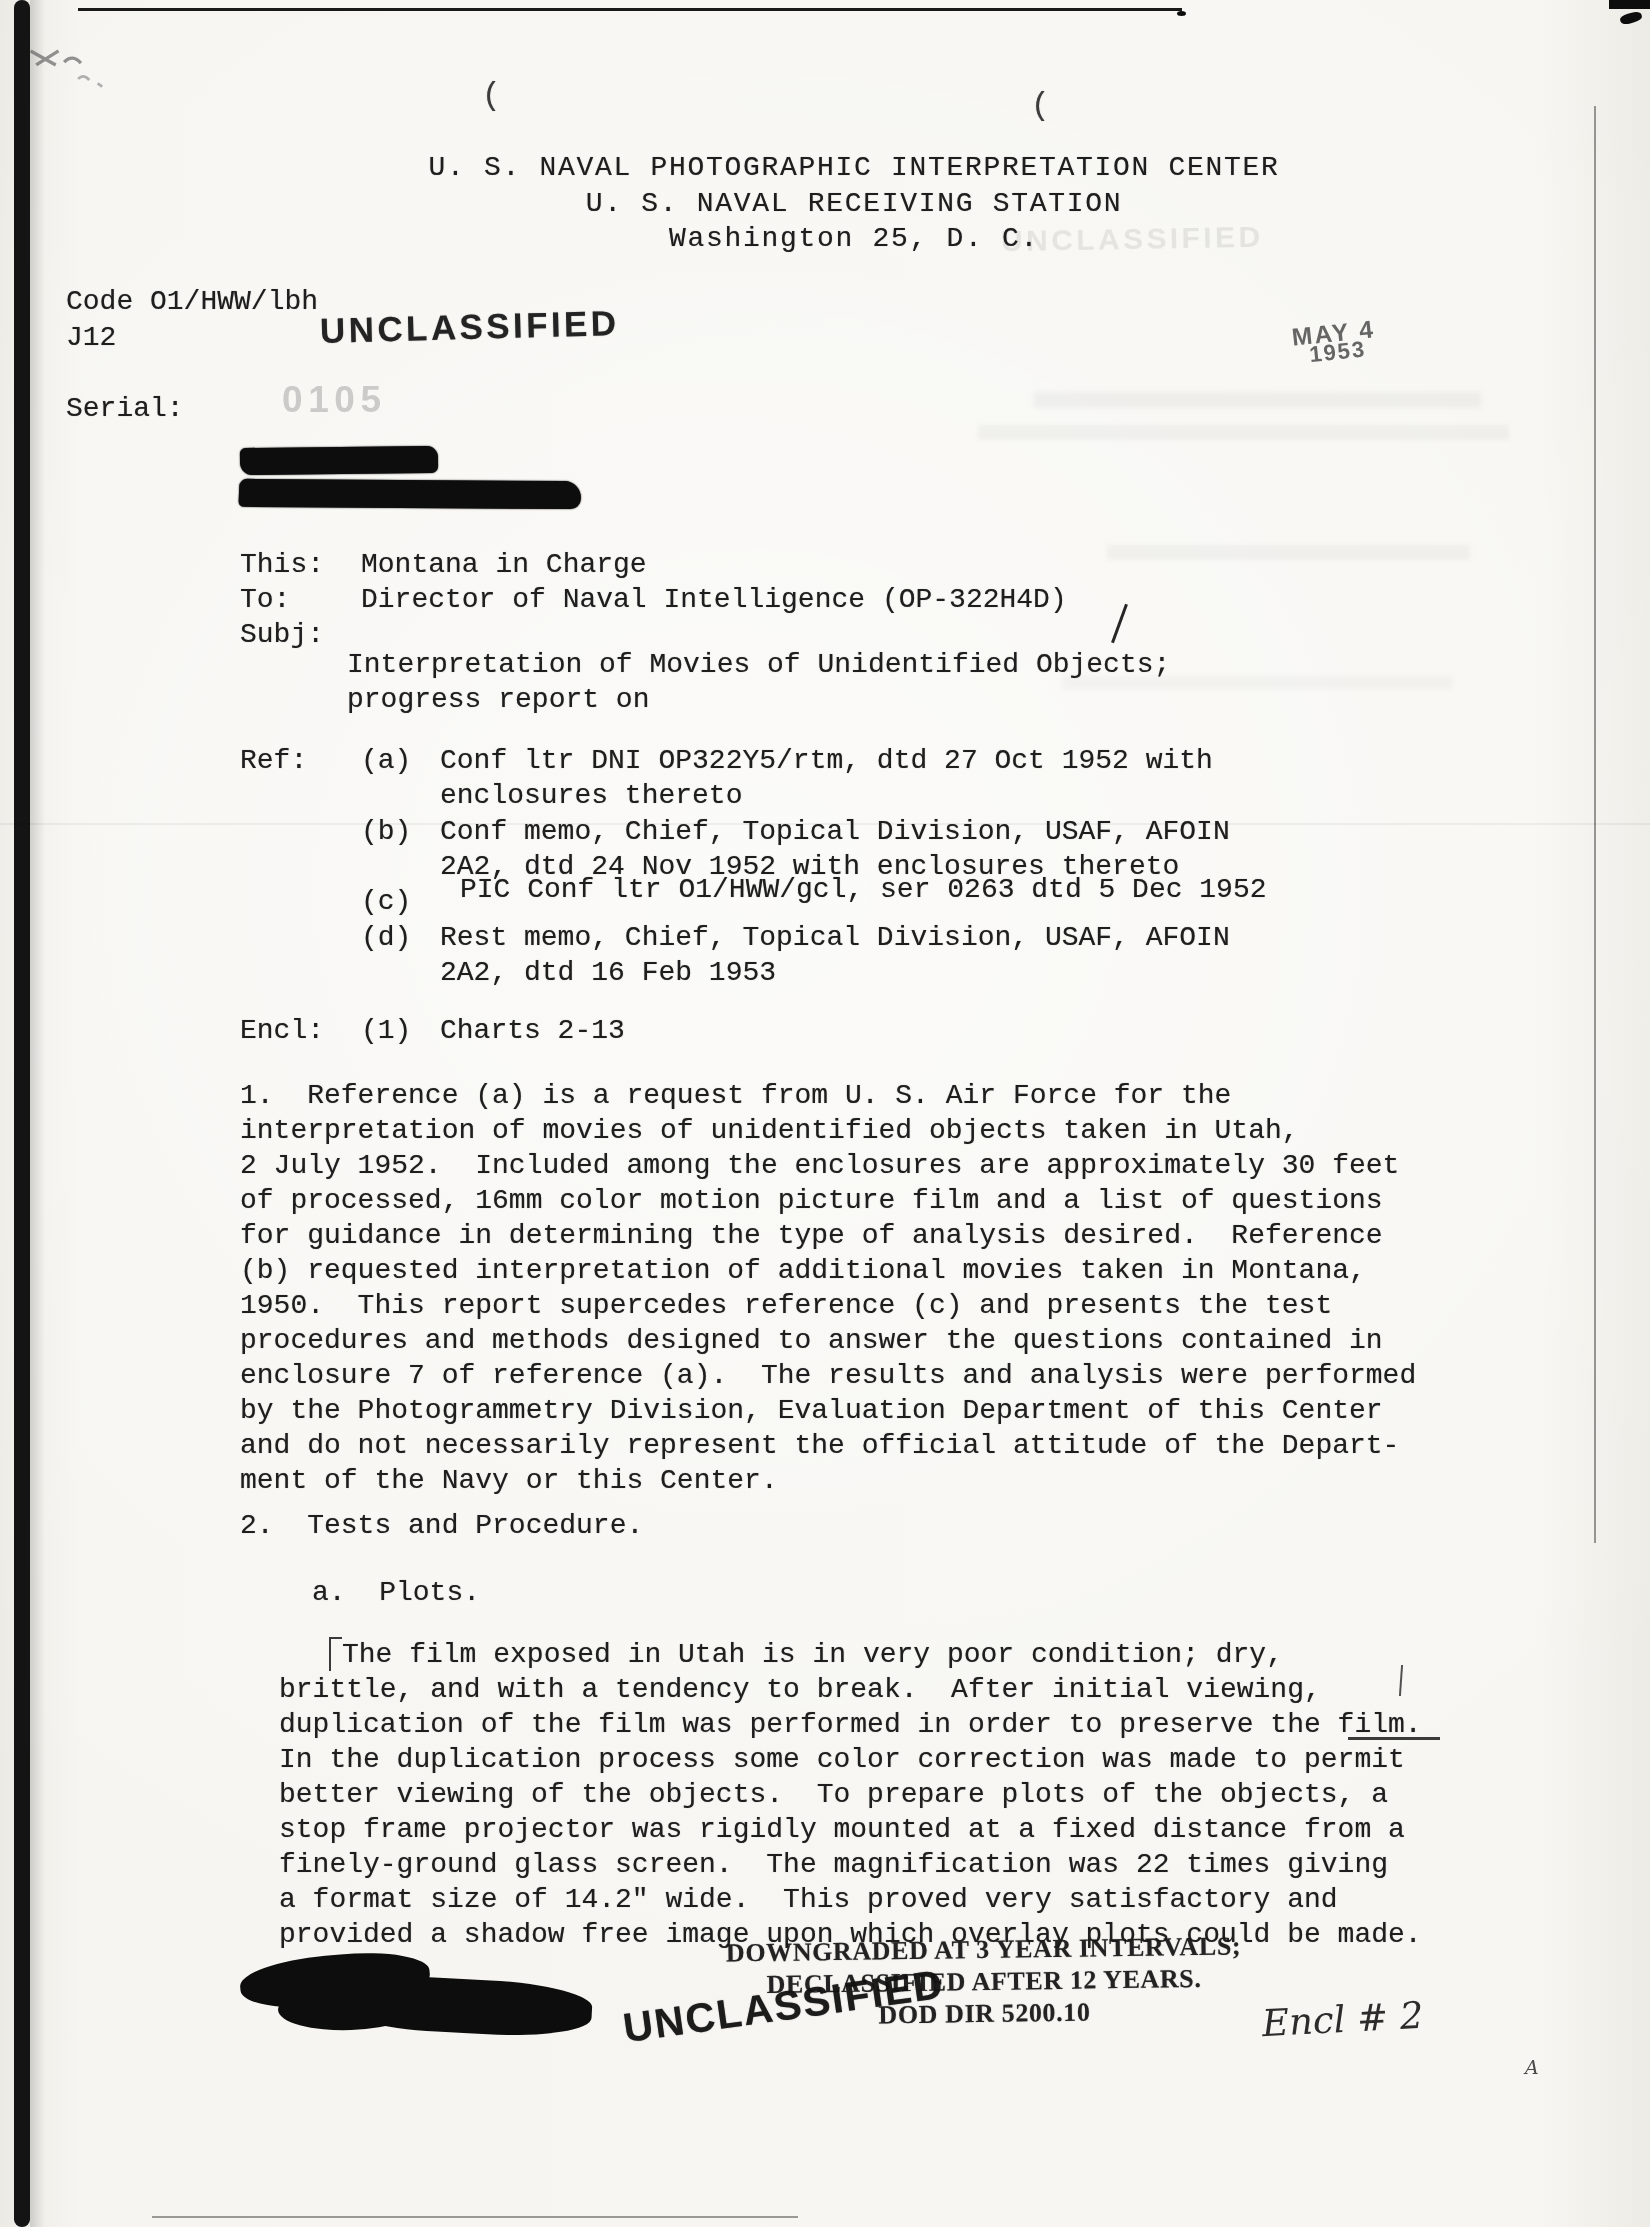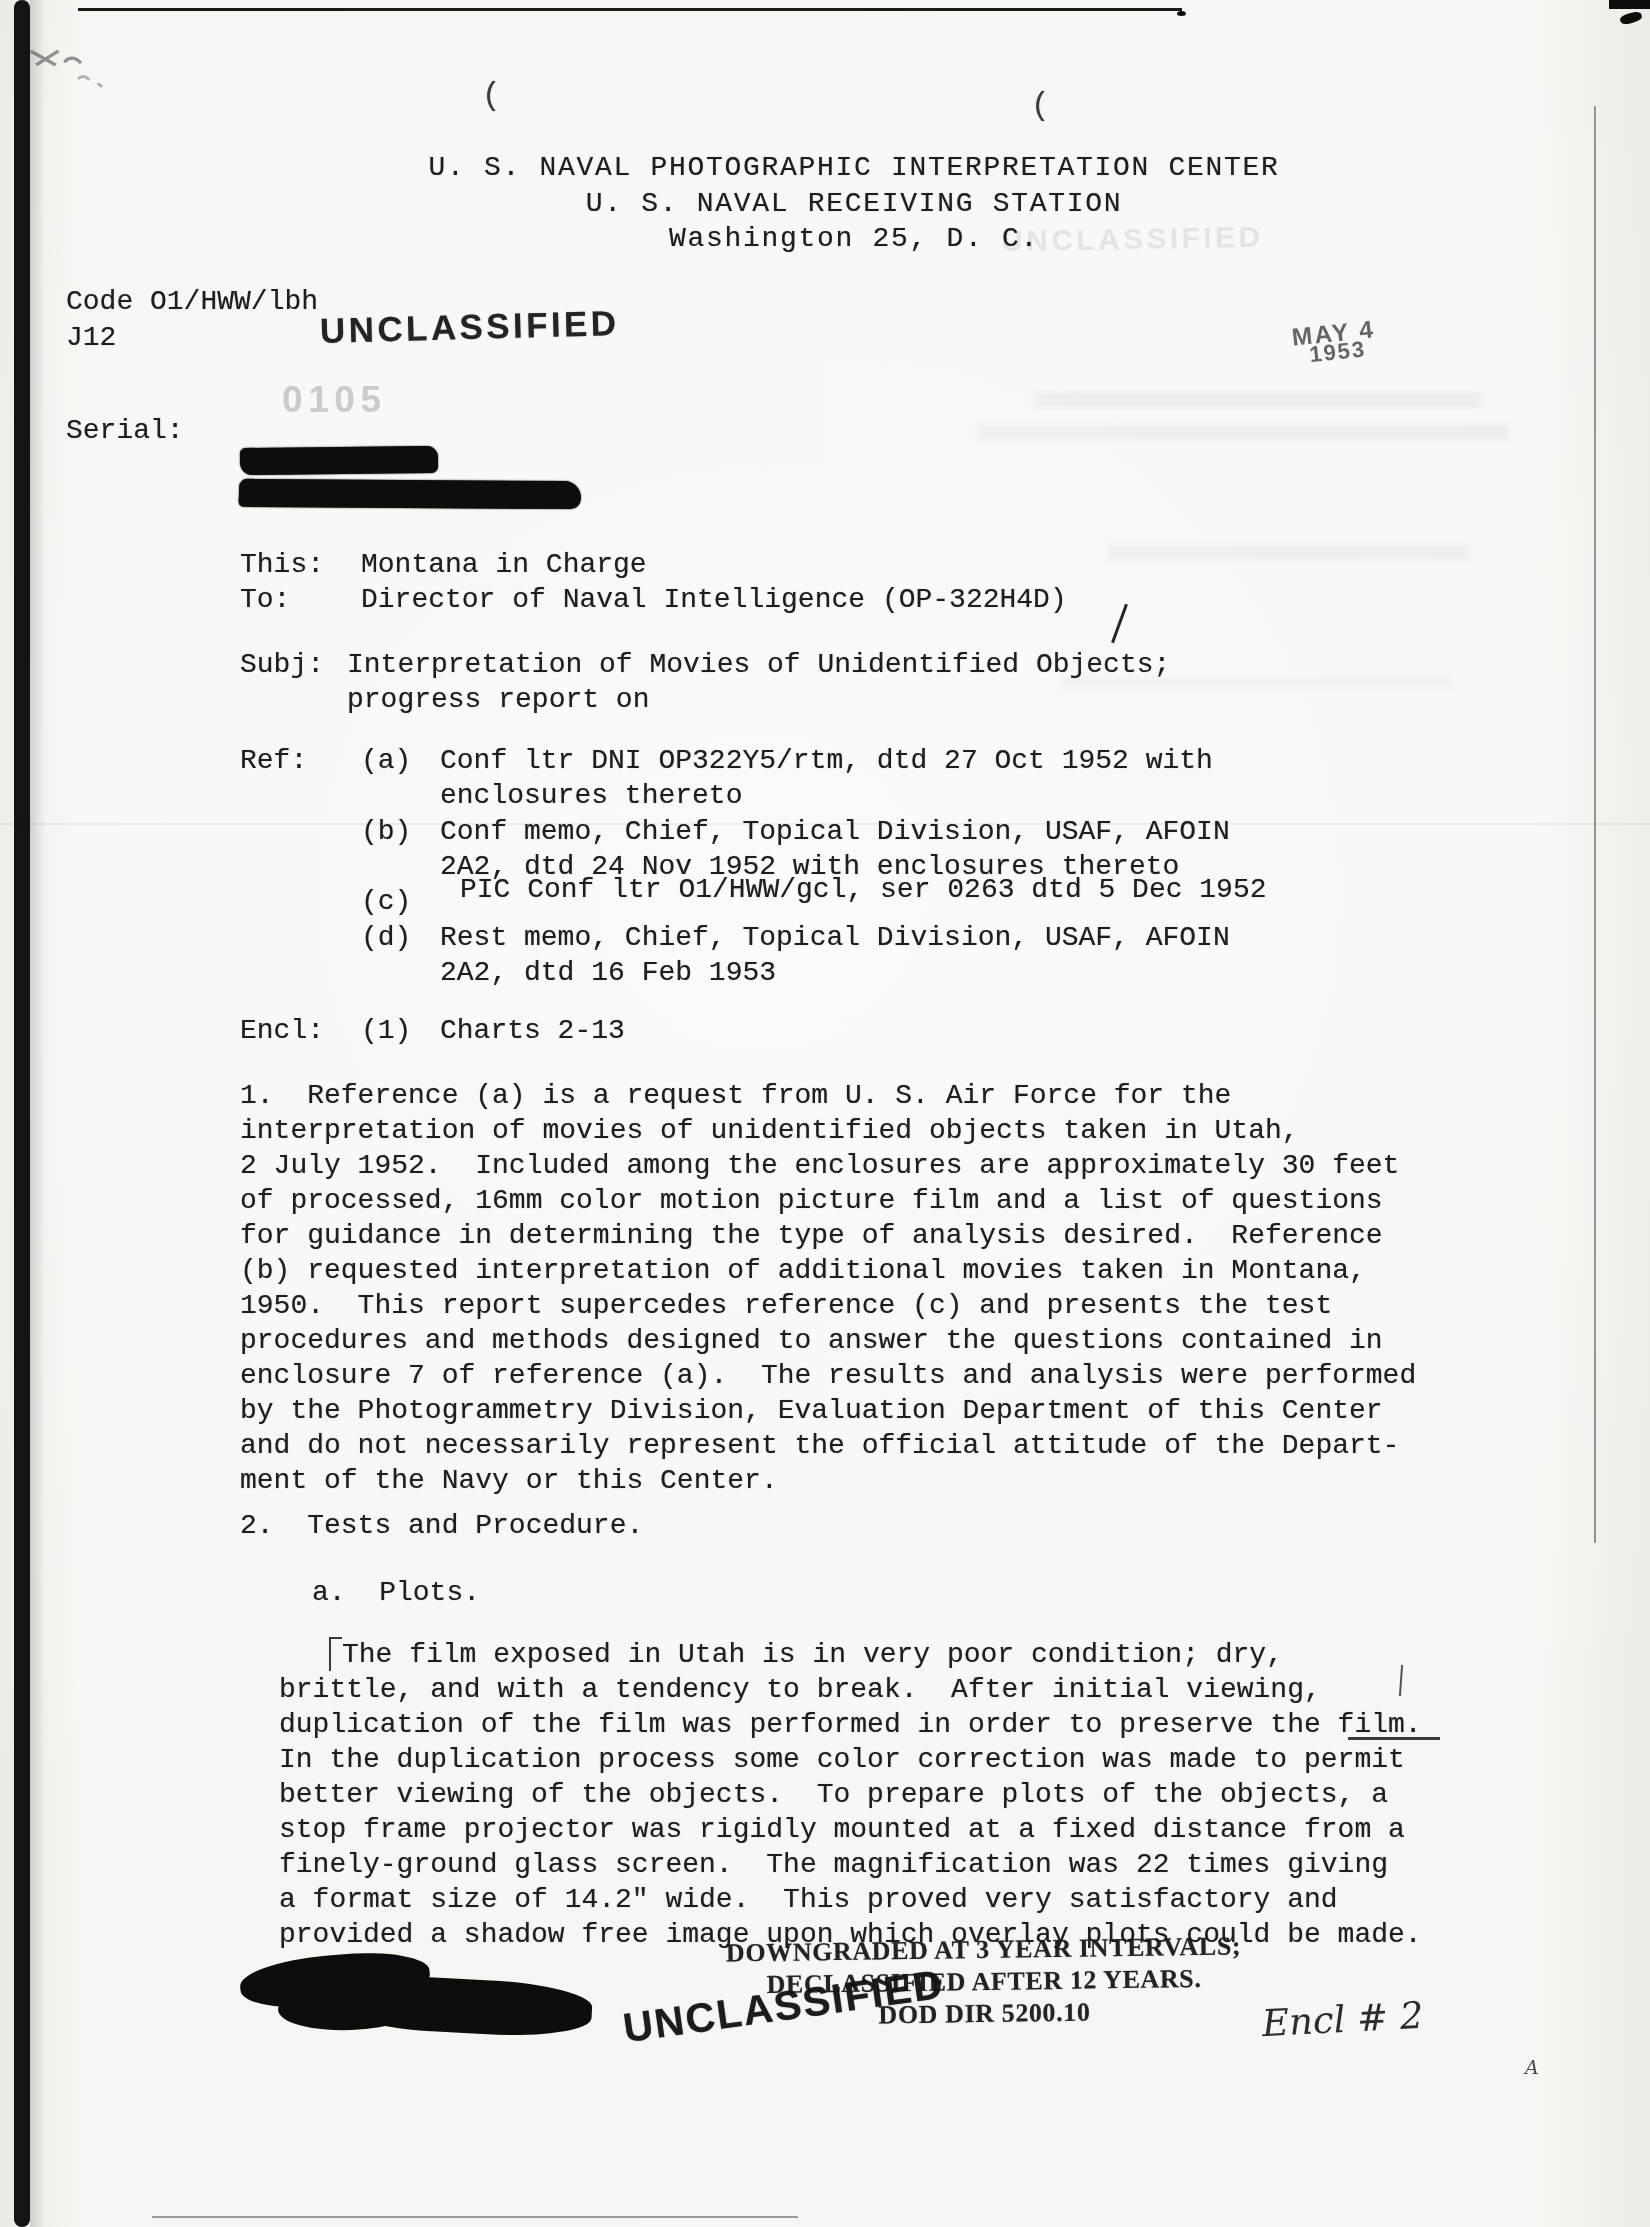--- a/index.html
+++ b/index.html
@@ -57,38 +57,38 @@
   <div class="art" style="left:1062px; top:676px; width:391px; height:13.4px; background:rgba(110,110,110,.05); filter:blur(2.8px);"></div>
 
   <div>
     <div class="t center" style="left:56px; top:150px; width:1596px; letter-spacing:1.7px;">U. S. NAVAL PHOTOGRAPHIC INTERPRETATION CENTER</div>
     <div class="t center" style="left:56px; top:186px; width:1596px; letter-spacing:1.7px;">U. S. NAVAL RECEIVING STATION</div>
     <div class="t center" style="left:56px; top:221px; width:1596px; letter-spacing:1.7px;">Washington 25, D. C.</div>
   </div>
 
   <div class="t" style="left:66px; top:284px;">Code O1/HWW/lbh</div>
   <div class="t" style="left:66px; top:320px;">J12</div>
-  <div class="t" style="left:66px; top:413px;">Serial:</div>
+  <div class="t" style="left:66px; top:391px;">Serial:</div>
   <div class="stamp" style="left:282px; top:379px; font-size:37px; letter-spacing:5.6px; color:rgba(75,75,75,.26);">0105</div>
 
   <div class="stamp" style="left:320px; top:307px; font-size:35px; letter-spacing:3.4px; color:rgba(22,22,22,.88); transform:rotate(-1.5deg); text-shadow:0 0 1.1px rgba(20,20,20,.5);">UNCLASSIFIED</div>
   <div class="stamp" style="left:1283px; top:310px; transform:rotate(-6deg); color:rgba(60,60,60,.78);">
     <span style="font-size:24.6px; letter-spacing:2.2px;">MAY 4</span>
     <span style="font-size:22.4px; letter-spacing:1.7px; position:relative; left:15.7px; top:-7.8px;">1953</span>
   </div>
 
   <div class="art ink" style="left:240px; top:447px; width:198px; height:27px; border-radius:5.6px 11.2px 6.7px 12.3px; transform:rotate(-0.6deg); box-shadow:0 0 1.7px #0d0d0d;"></div>
   <div class="art ink" style="left:239px; top:480px; width:342px; height:28px; border-radius:7.8px 17px 10px 5.6px; transform:rotate(0.4deg) skewX(-2deg); box-shadow:0 0 1.7px #0d0d0d;"></div>
 
   <div class="t" style="left:240px; top:547px;">This:</div>
   <div class="t" style="left:361px; top:547px;">Montana in Charge</div>
   <div class="t" style="left:240px; top:582px;">To:</div>
   <div class="t" style="left:361px; top:582px;">Director of Naval Intelligence (OP-322H4D)</div>
 
-  <div class="t" style="left:240px; top:647px;">Subj:</div>
+  <div class="t" style="left:240px; top:617px;">Subj:</div>
   <div class="t" style="left:347px; top:647px;">Interpretation of Movies of Unidentified Objects;
 progress report on</div>
 
   <div class="t" style="left:240px; top:743px;">Ref:</div>
 
   <div class="t" style="left:361px; top:743px;">(a)</div>
   <div class="t" style="left:440px; top:743px;">Conf ltr DNI OP322Y5/rtm, dtd 27 Oct 1952 with
 enclosures thereto</div>
 
   <div class="t" style="left:361px; top:814px;">(b)</div>

